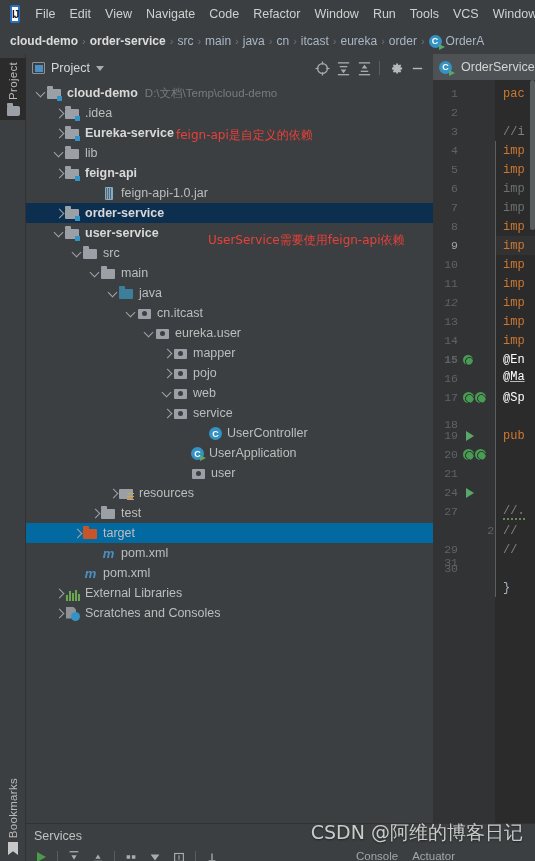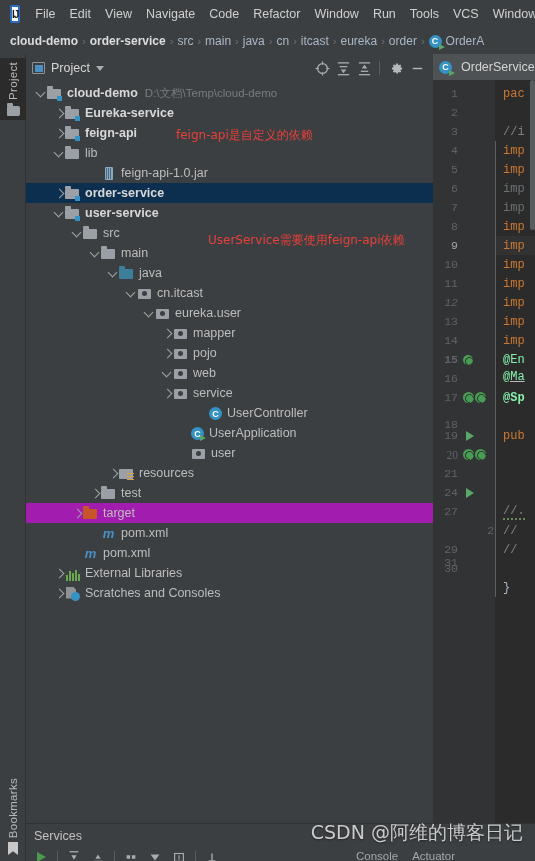--- a/index.html
+++ b/index.html
@@ -122,21 +122,21 @@
     content:""; position:absolute; left:4px; top:3px;
     width:6px;height:6px;border-right:1.4px solid #a0a4a7;
     border-bottom:1.4px solid #a0a4a7;
   }
   .row .arrow.collapsed::after{ transform:rotate(-45deg); }
   .row .arrow.expanded::after{ transform:rotate(45deg); left:3px; top:2px; }
   .row .lbl{ font-size:12.5px; color:#bdbdbd; }
   .row .lbl.b{ font-weight:bold; color:#d8d8d8; }
   .row .sub{ font-size:11.5px; color:#787b7e; margin-left:7px; }
   .row.sel{ background:#0d2f4f; }
-  .row.hov{ background:#a21caf; }
+  .row.hov{ background:#0369a1; }
 
   .ico{ width:15px;height:15px;flex:none;margin-right:5px;position:relative; }
   
   .ico.mod{ }
   .ico.mod::before{
     content:"";position:absolute;left:0;top:3px;width:14px;height:10px;
     background:#9aa0a6;border-radius:1px;
   }
   .ico.mod::after{
     content:"";position:absolute;left:0;top:0px;width:6px;height:3px;
@@ -279,21 +279,21 @@
     flex:1; position:relative; background:#2b2b2b; overflow:hidden;
   }
   .cline{
     position:absolute; left:0; height:19px; display:flex; align-items:center;
     font-family:"Liberation Mono", monospace; font-size:12px; white-space:nowrap;
     padding-left:8px;
   }
   .cline.cur{ background:#323232; }
   .kw{ color:#cc7832; }
   .cm{ color:#808080; }
-  .an{ color:#86efac; }
+  .an{ color:#ffffff; }
   .pl{ color:#a9b7c6; }
   .dim{ color:#6b7173; }
   .wavy{ border-bottom:2px dotted #6a8759; }
   .foldline{
     position:absolute; left:0px; top:0; width:1px; background:#5c6063;
   }
   #edScroll{
     position:absolute; right:0; top:26px; width:5px; height:743px;
     background:transparent;
   }
@@ -440,33 +440,40 @@
           <i></i>
         </span>
         <span class="lbl b">cloud-demo</span>
         <span class="sub">D:\文档\Temp\cloud-demo</span>
       </div>
       <div class="row" style="padding-left: 26px;">
         <span class="arrow collapsed"></span>
         <span class="ico mod">
           <i></i>
         </span>
+        <span class="lbl">.idea</span>
+      </div>
+      <div class="row" style="padding-left: 26px;">
+        <span class="arrow collapsed"></span>
+        <span class="ico mod">
+          <i></i>
+        </span>
         <span class="lbl b">Eureka-service</span>
+      </div>
+      <div class="row" style="padding-left: 26px;">
+        <span class="arrow expanded"></span>
+        <span class="ico fold"></span>
+        <span class="lbl">lib</span>
       </div>
       <div class="row" style="padding-left: 26px;">
         <span class="arrow collapsed"></span>
         <span class="ico mod">
           <i></i>
         </span>
         <span class="lbl b">feign-api</span>
-      </div>
-      <div class="row" style="padding-left: 26px;">
-        <span class="arrow expanded"></span>
-        <span class="ico fold"></span>
-        <span class="lbl">lib</span>
       </div>
       <div class="row" style="padding-left: 62px;">
         <span class="arrow "></span>
         <span class="ico jar"></span>
         <span class="lbl">feign-api-1.0.jar</span>
       </div>
       <div class="row sel" style="padding-left: 26px;">
         <span class="arrow collapsed"></span>
         <span class="ico mod">
           <i></i>
@@ -669,21 +676,21 @@
         <div class="ln" style="top: 327px; margin-top: 8px;">
           <span class="num">18</span>
           <span class="gicons"></span>
         </div>
         <div class="ln" style="top: 346px;">
           <span class="num">19</span>
           <span class="gicons">
             <span class="runarrow"></span>
           </span>
         </div>
-        <div class="ln" style="top: 365px; font-family: Liberation Serif, serif;">
+        <div class="ln" style="top: 365px;">
           <span class="num">20</span>
           <span class="gicons">
             <span class="bean"></span>
             <span class="bean"></span>
           </span>
         </div>
         <div class="ln" style="top: 384px;">
           <span class="num">21</span>
           <span class="gicons"></span>
         </div>
@@ -756,21 +763,21 @@
         </div>
         <div class="cline" style="top: 251px; width: 40px;">
           <span class="kw">imp</span>
         </div>
         <div class="cline" style="top: 270px; width: 40px;">
           <span class="an">@En</span>
         </div>
         <div class="cline" style="top: 287px; width: 40px; text-decoration: underline;">
           <span class="an">@Ma</span>
         </div>
-        <div class="cline" style="top: 308px; width: 36px; font-weight: bold;">
+        <div class="cline" style="top: 308px; width: 36px;">
           <span class="an">@Sp</span>
         </div>
         <div class="cline" style="top: 327px; width: 40px;">
           <span class="pl"></span>
         </div>
         <div class="cline" style="top: 346px; width: 32px;">
           <span class="kw">pub</span>
         </div>
         <div class="cline" style="top: 365px; width: 40px;">
           <span class="pl"></span>

